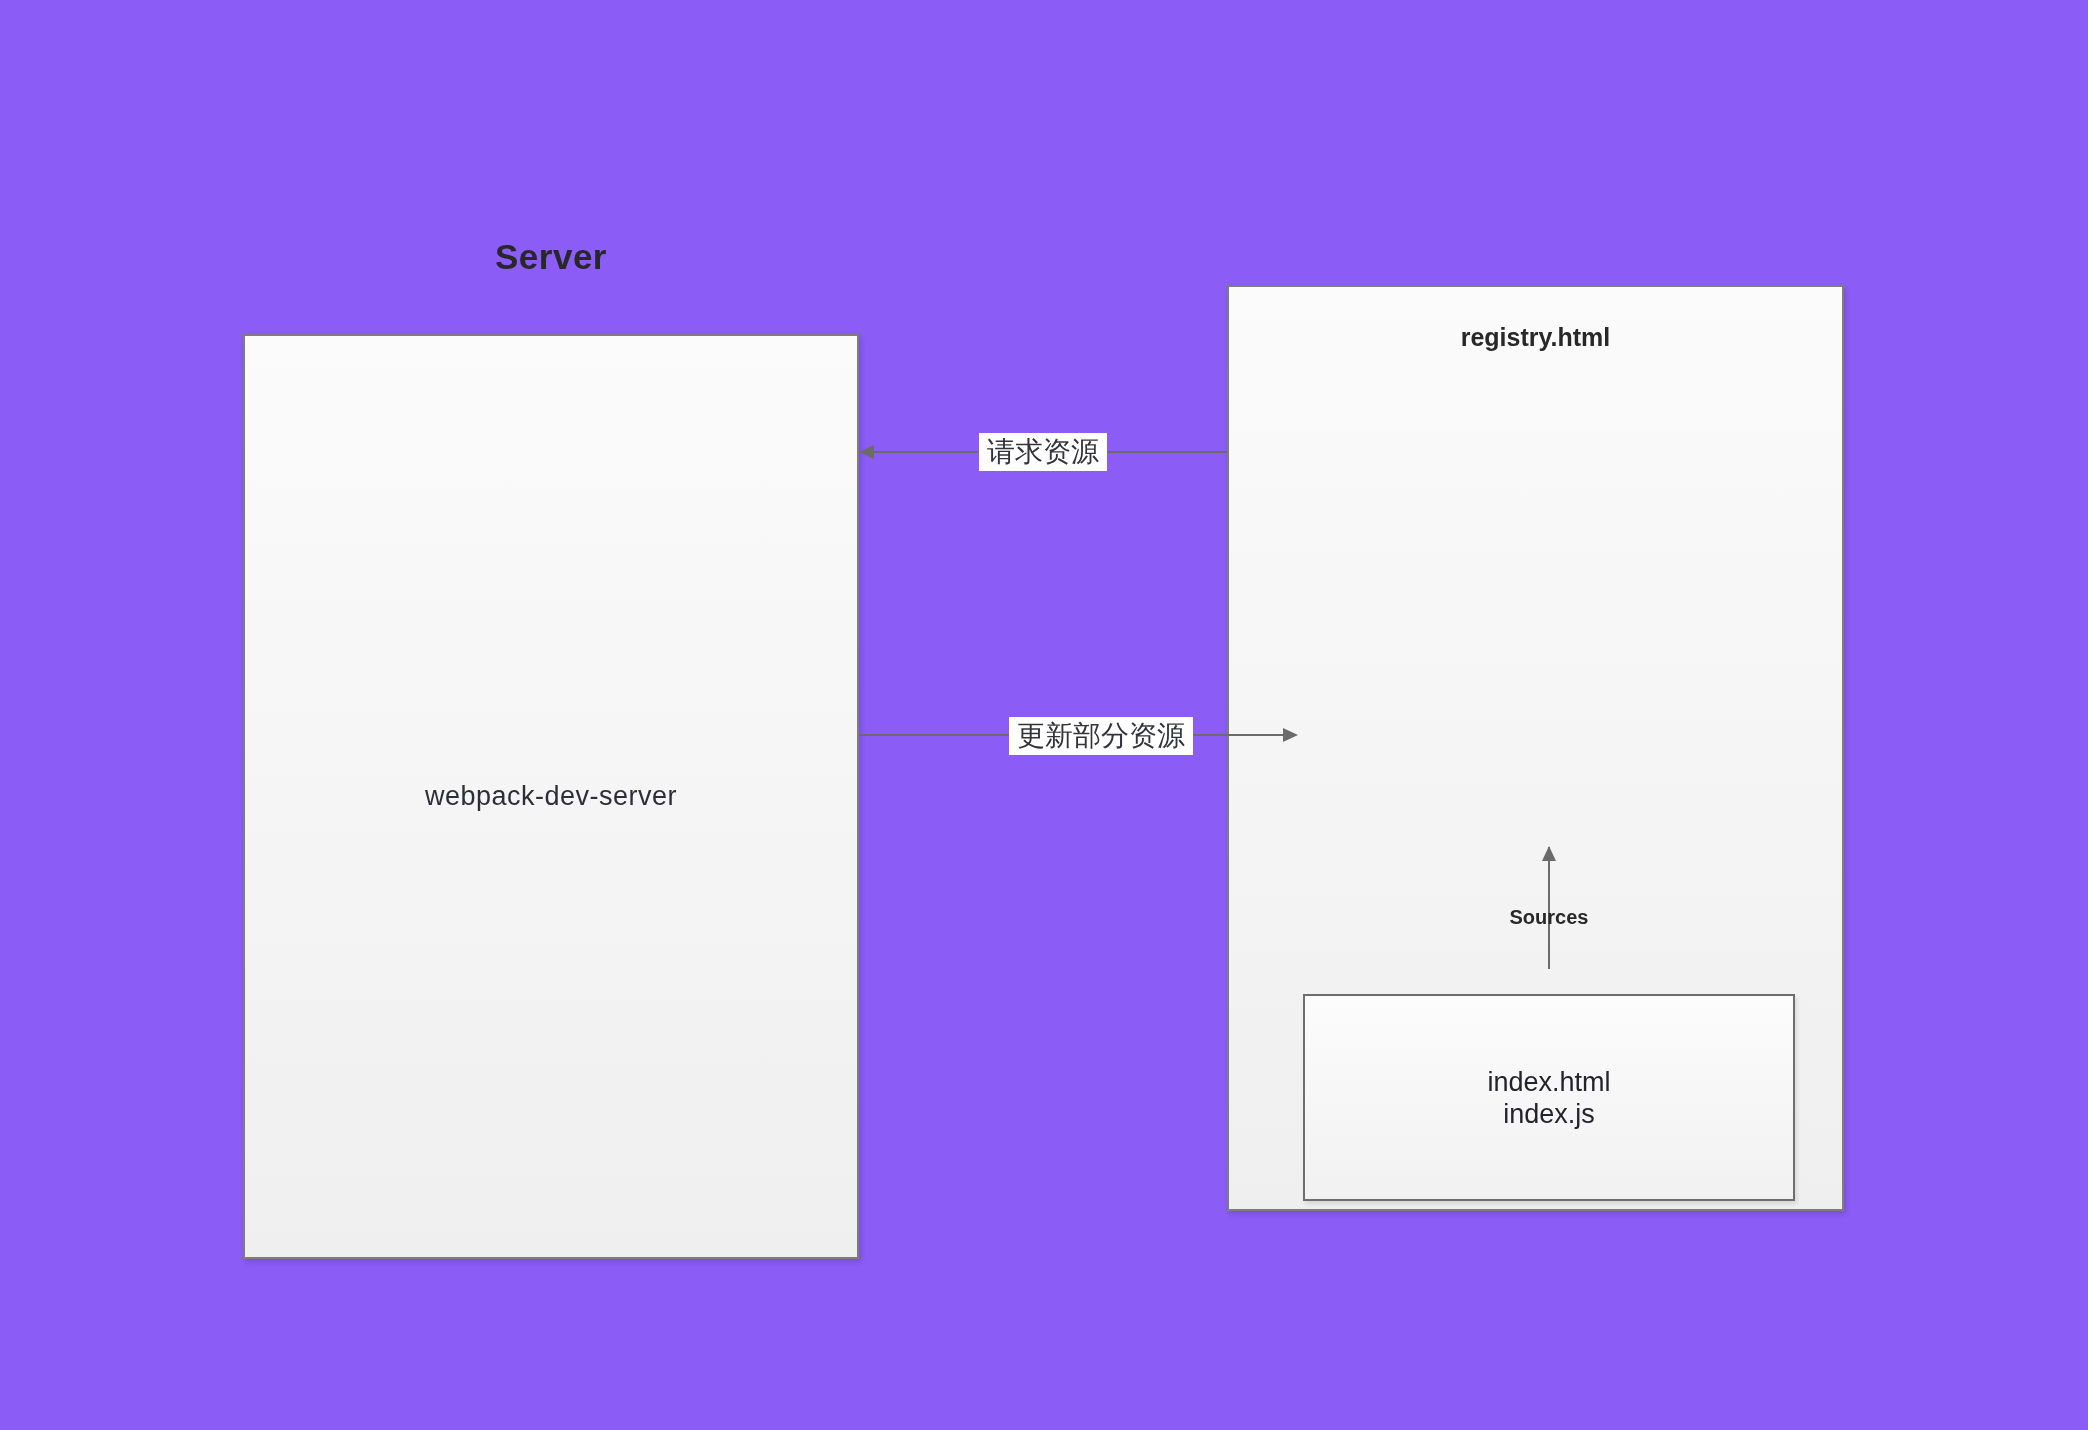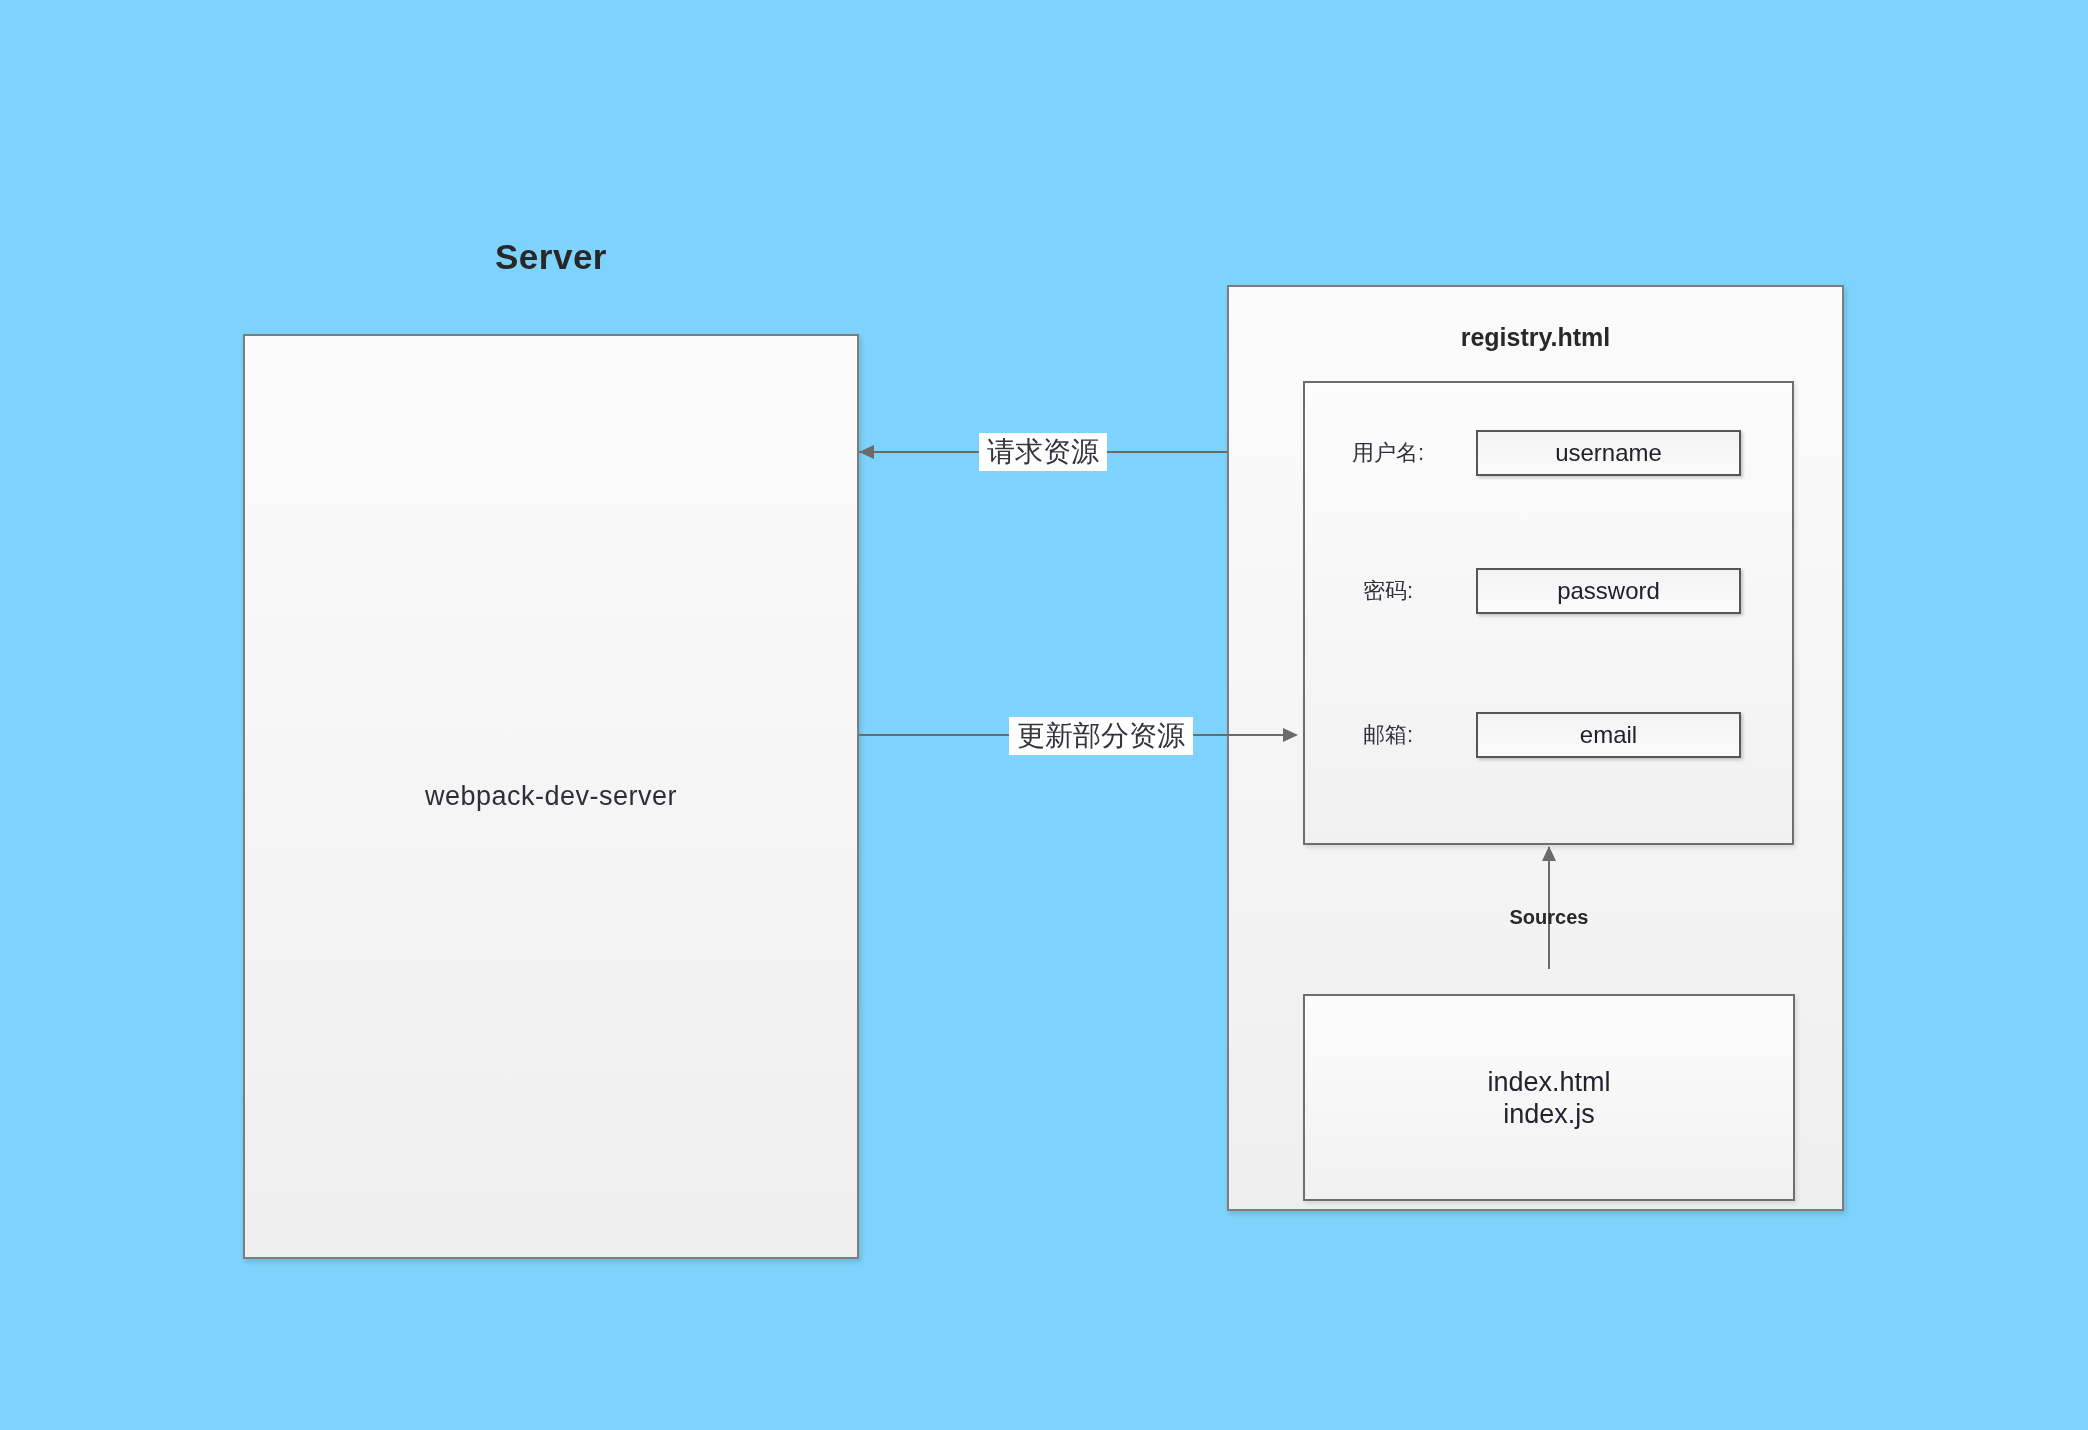--- a/index.html
+++ b/index.html
@@ -12,21 +12,21 @@
   *{ box-sizing:border-box; margin:0; padding:0; }
   html,body{ background:#ffffff; }
   body{
     font-family:"Liberation Sans","DejaVu Sans",sans-serif;
     color:var(--text);
   }
   .canvas{
     position:relative;
     width:2088px;
     height:1430px;
-    background:#7dd3fc;
+    background:#8b5cf6;
     overflow:hidden;
   }
 
   
   .node-box{
     position:absolute;
     border:2px solid var(--border-gray);
     background:linear-gradient(180deg,#fbfbfb 0%,#efefef 100%);
     box-shadow:2px 3px 5px rgba(0,0,0,0.14);
   }
@@ -132,31 +132,20 @@
 
   <div class="node-box server-box" style="left:243px; top:292px; width:616px; height:925px;">
     <div class="server-label">webpack-dev-server</div>
   </div>
 
 
   <div class="node-box" style="left:1227px; top:285px; width:617px; height:926px;">
 
     <div class="registry-title">registry.html</div>
 
-    <div class="inner-box" style="left:74px; top:94px; width:491px; height:464px;">
-
-      <div class="field-label" style="top:56px;">用户名:</div>
-      <div class="input-box" style="top:47px;">username</div>
-
-      <div class="field-label" style="top:194px;">密码:</div>
-      <div class="input-box" style="top:185px;">password</div>
-
-      <div class="field-label" style="top:338px;">邮箱:</div>
-      <div class="input-box" style="top:329px;">email</div>
-    </div>
 
     <div class="line-v" style="left:319px; top:560px; height:122px;"></div>
     <div class="ah ah-up" style="left:313px; top:559px;"></div>
     <div class="sources-label">Sources</div>
 
     <div class="inner-box sources-box" style="left:74px; top:682px; width:492px; height:207px;margin-top:25px;">
       <div>index.html</div>
       <div>index.js</div>
     </div>
   </div>

